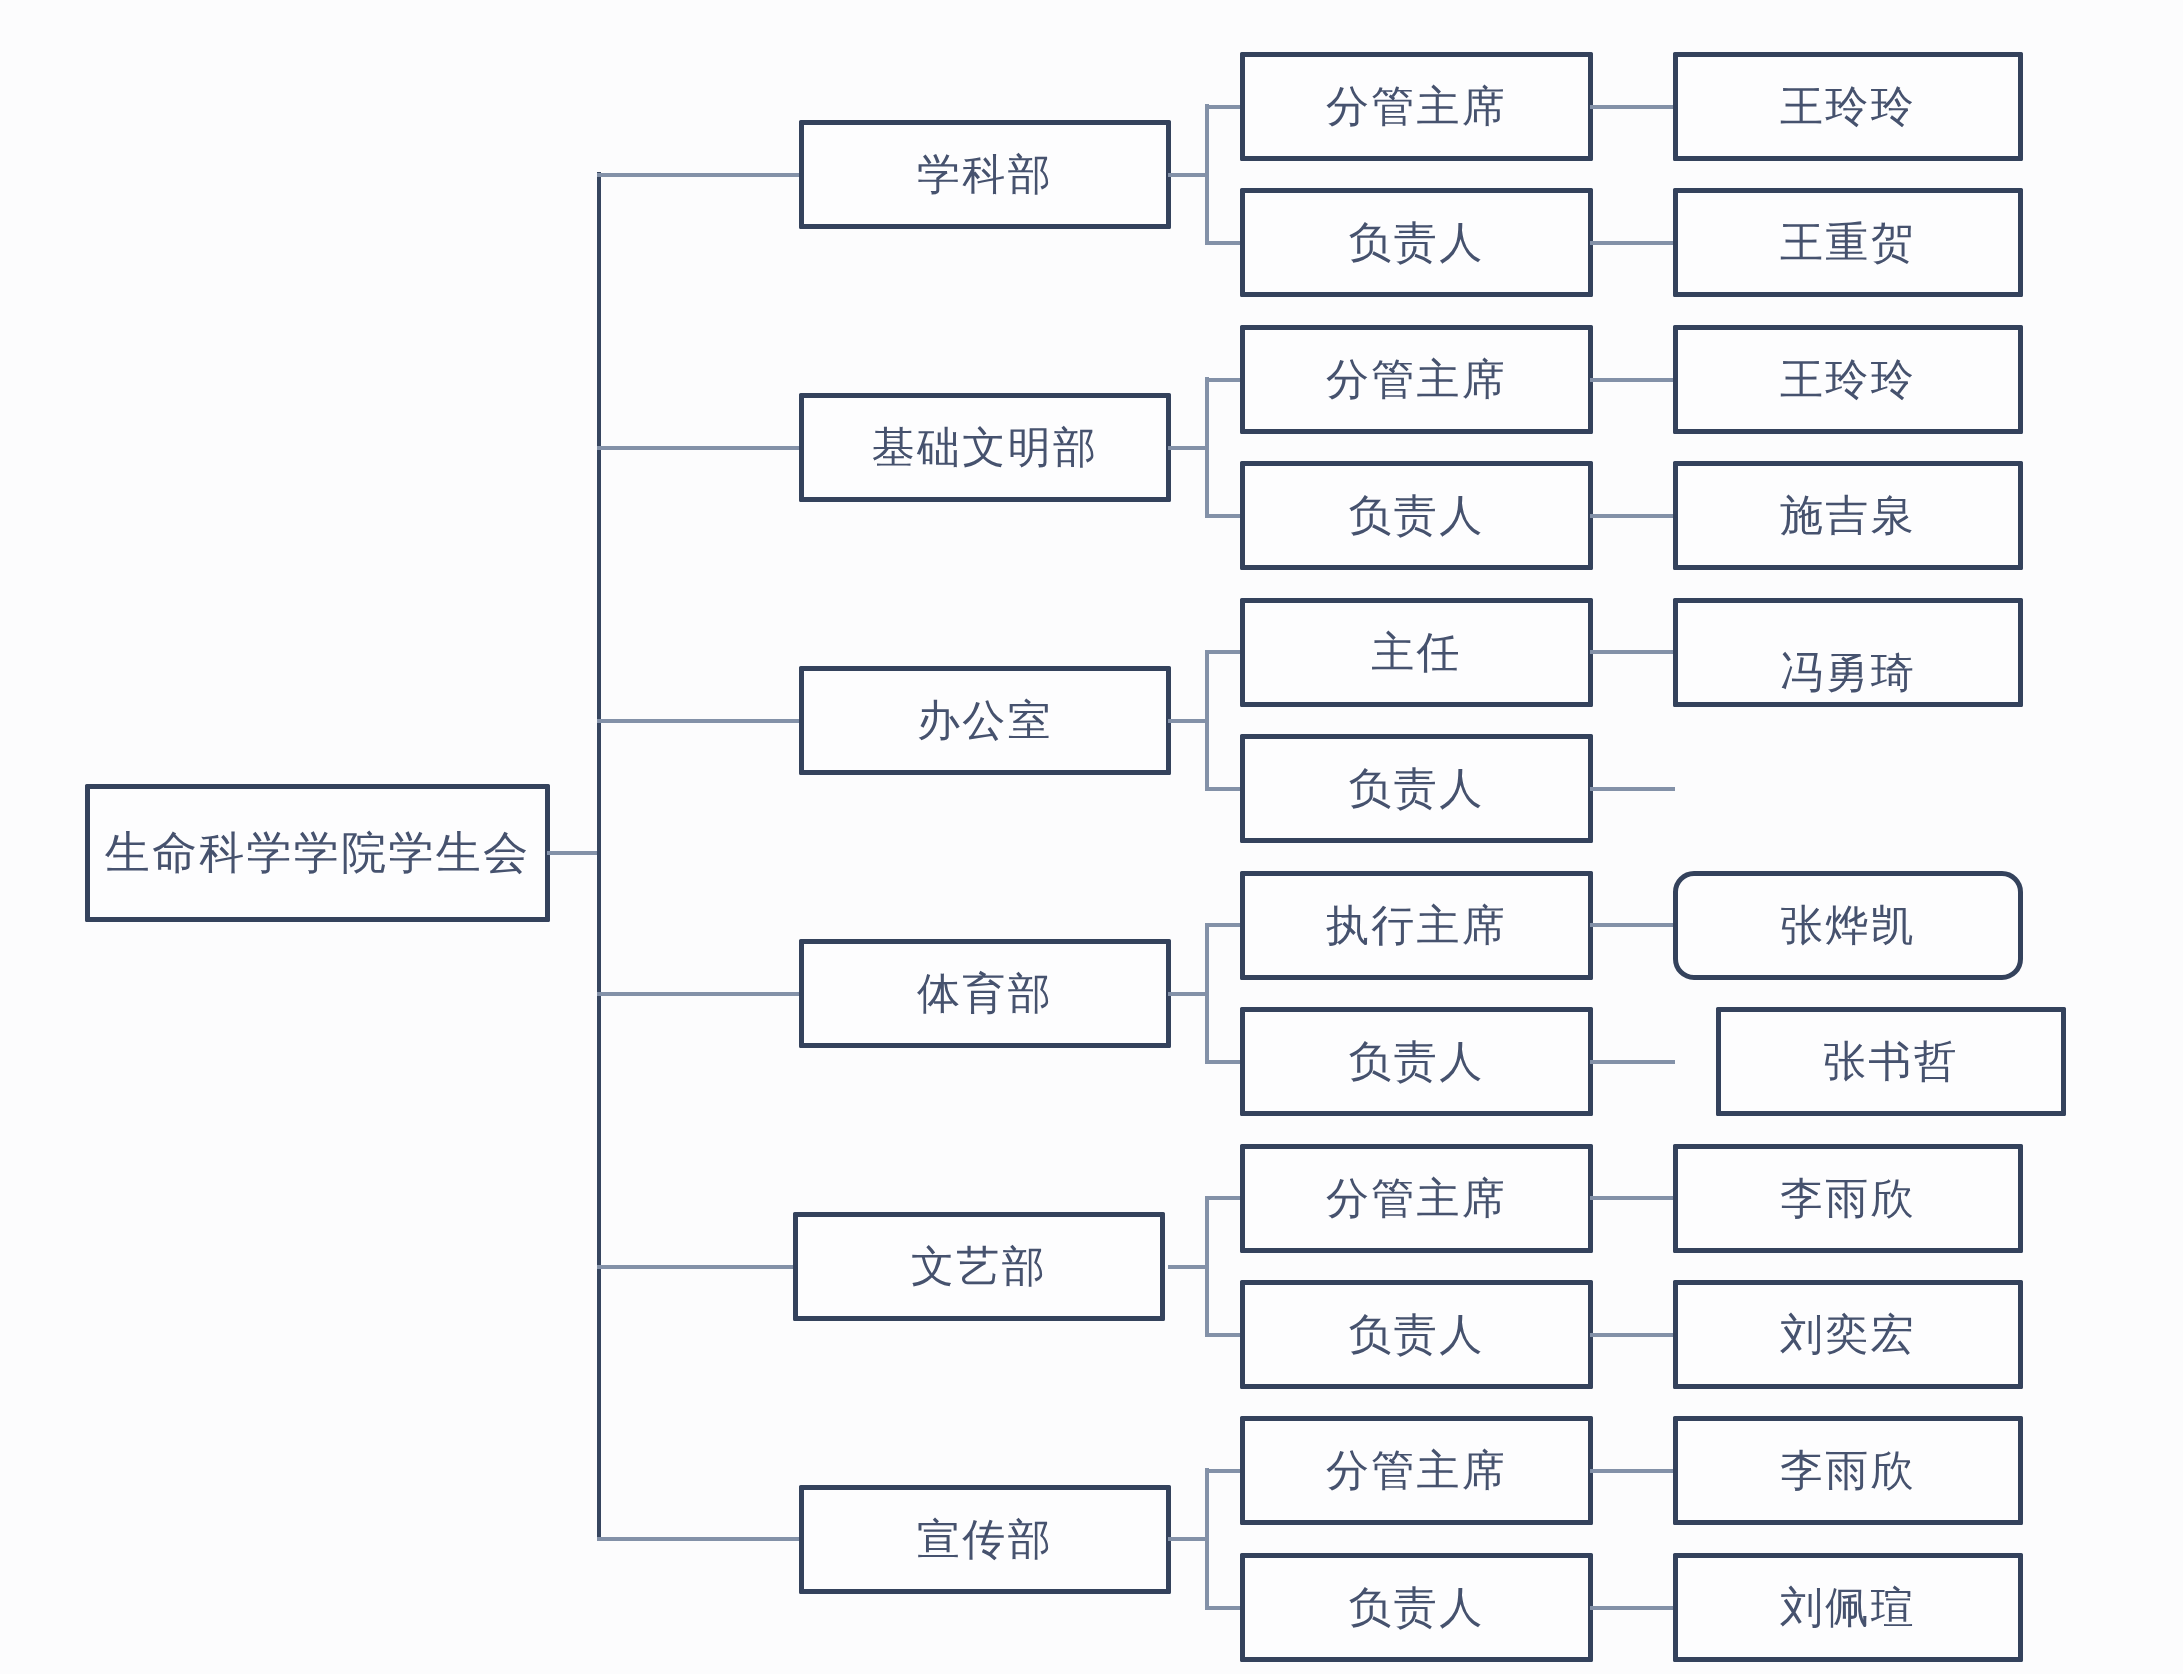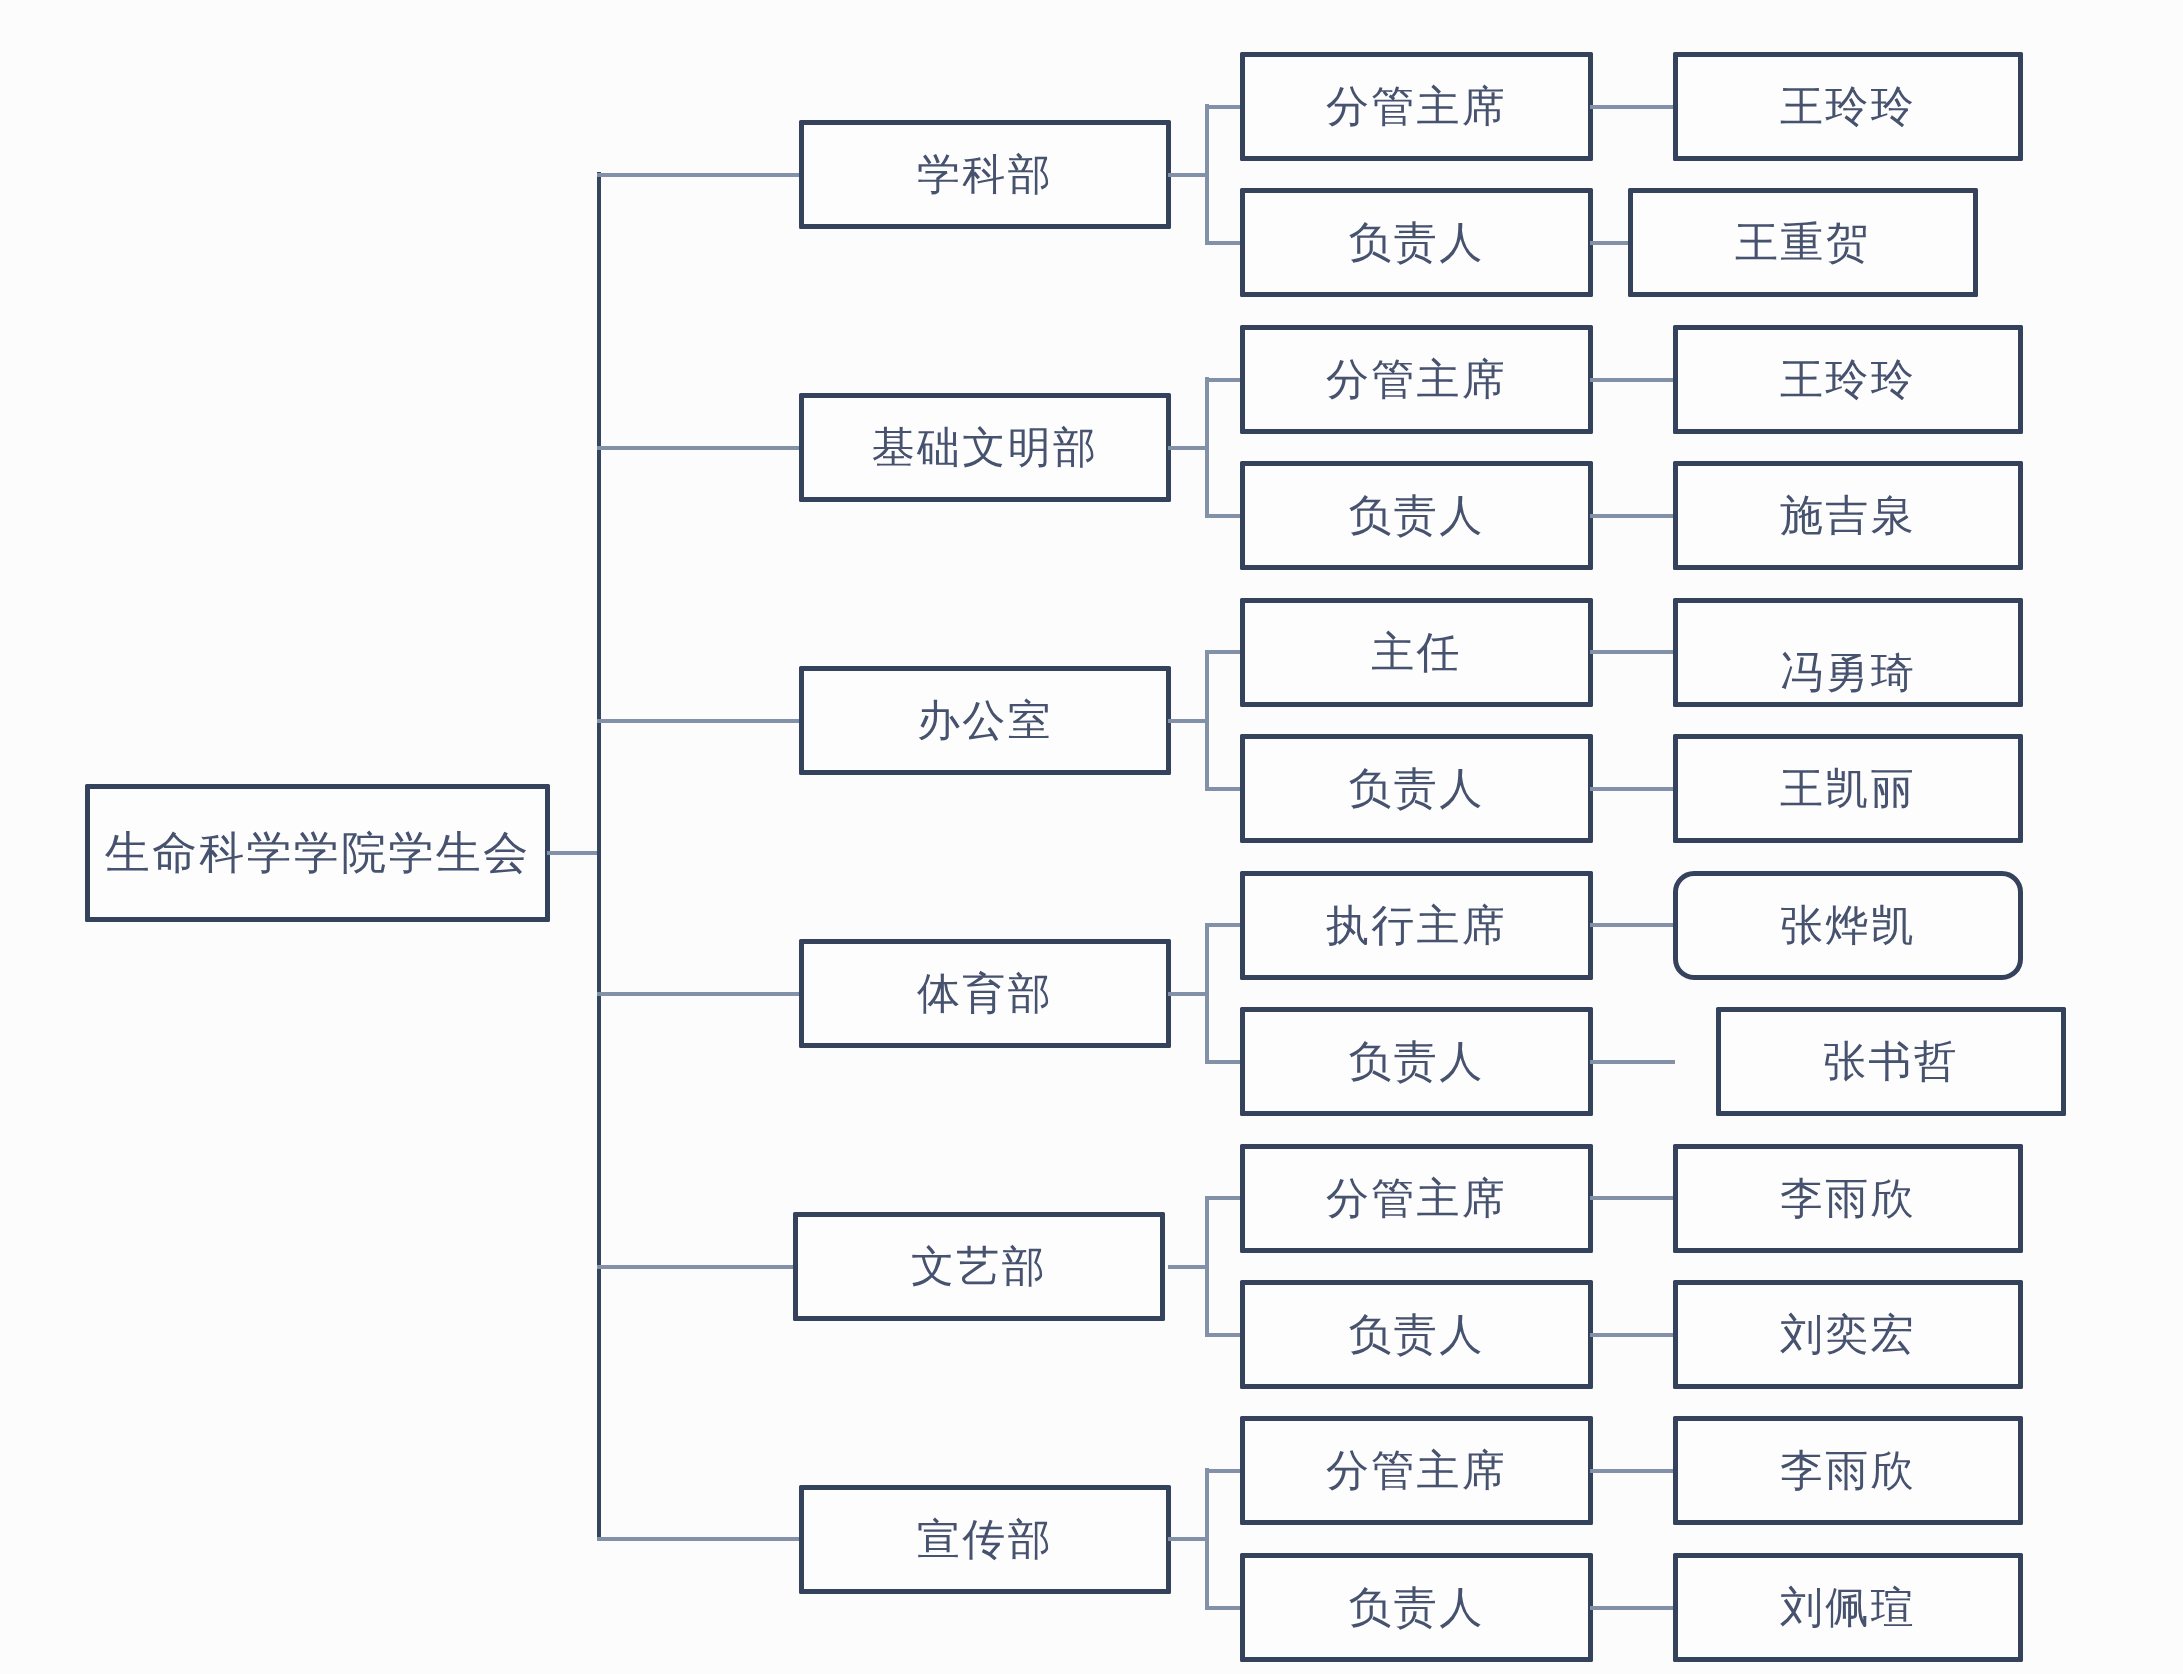--- a/index.html
+++ b/index.html
@@ -61,21 +61,21 @@
       <span>分管主席</span>
     </div>
     <div class="line" style="left: 1590px; top: 105px; width: 85px; height: 3.9px;"></div>
     <div class="box name" style="left: 1673px; top: 52px; width: 350px; height: 109px;">
       <span>王玲玲</span>
     </div>
     <div class="box role" style="left: 1240px; top: 188px; width: 353px; height: 109px;">
       <span>负责人</span>
     </div>
     <div class="line" style="left: 1590px; top: 241px; width: 85px; height: 3.9px;"></div>
-    <div class="box name" style="left: 1628px; top: 188px; width: 350px; height: 109px;">
+    <div class="box name" style="left: 1673px; top: 188px; width: 350px; height: 109px;">
       <span>王重贺</span>
     </div>
     <div class="line" style="left: 597px; top: 446px; width: 203px; height: 3.9px;"></div>
     <div class="box dept" style="left: 799px; top: 393px; width: 372px; height: 109px;">
       <span>基础文明部</span>
     </div>
     <div class="line" style="left: 1168px; top: 446px; width: 40px; height: 3.9px;"></div>
     <div class="line" style="left: 1205px; top: 377px; width: 3.9px; height: 141px;"></div>
     <div class="line" style="left: 1205px; top: 378px; width: 37px; height: 3.9px;"></div>
     <div class="line" style="left: 1205px; top: 514px; width: 37px; height: 3.9px;"></div>
@@ -105,23 +105,20 @@
       <span>主任</span>
     </div>
     <div class="line" style="left: 1590px; top: 650px; width: 85px; height: 3.9px;"></div>
     <div class="box name" style="left: 1673px; top: 598px; width: 350px; height: 109px; align-items: flex-end;">
       <span>冯勇琦</span>
     </div>
     <div class="box role" style="left: 1240px; top: 734px; width: 353px; height: 109px;">
       <span>负责人</span>
     </div>
     <div class="line" style="left: 1590px; top: 787px; width: 85px; height: 3.9px;"></div>
-    <div class="box name" style="left: 1673px; top: 734px; width: 350px; height: 109px;">
-      <span>王凯丽</span>
-    </div>
     <div class="line" style="left: 597px; top: 992px; width: 203px; height: 3.9px;"></div>
     <div class="box dept" style="left: 799px; top: 939px; width: 372px; height: 109px;">
       <span>体育部</span>
     </div>
     <div class="line" style="left: 1168px; top: 992px; width: 40px; height: 3.9px;"></div>
     <div class="line" style="left: 1205px; top: 923px; width: 3.9px; height: 141px;"></div>
     <div class="line" style="left: 1205px; top: 923px; width: 37px; height: 3.9px;"></div>
     <div class="line" style="left: 1205px; top: 1060px; width: 37px; height: 3.9px;"></div>
     <div class="box role" style="left: 1240px; top: 871px; width: 353px; height: 109px;">
       <span>执行主席</span>

